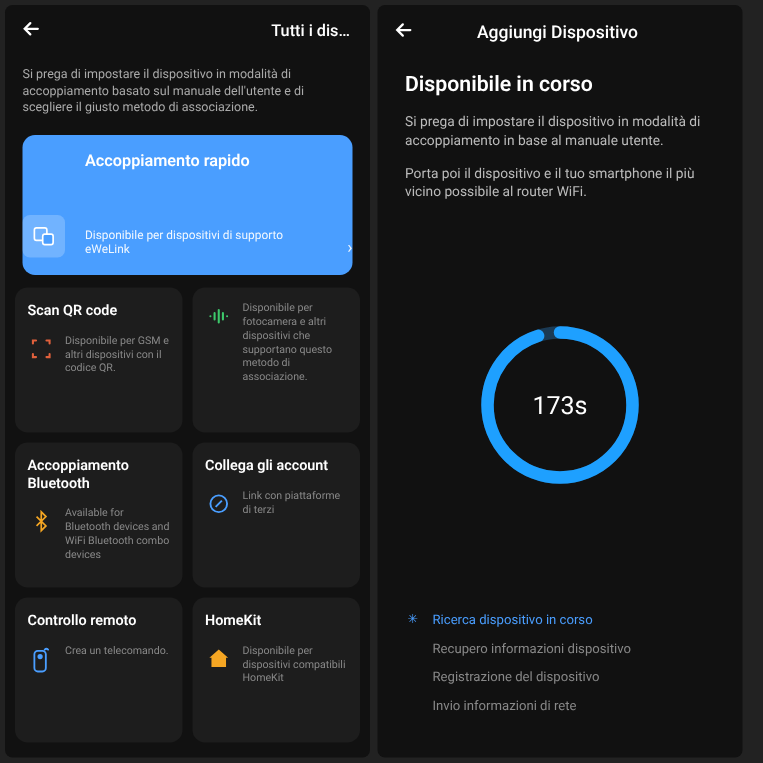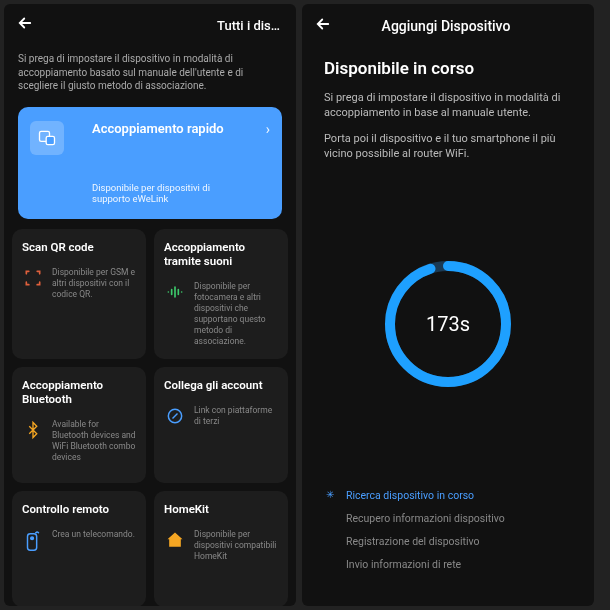--- a/index.html
+++ b/index.html
@@ -54,24 +54,24 @@
   .intro {
     font-size: 10px;
     color: #aaa;
     padding: 6px 14px 10px;
     line-height: 1.35;
   }
   .primary-card {
     margin: 4px 14px 10px;
     background: #4a9eff;
     border-radius: 10px;
-    padding: 14px 12px;
-    display: flex;
-    align-items: flex-start;
-    gap: 28px;
+    padding: 14px 0;
+    display: flex;
+    align-items: flex-end;
+    gap: 16px;
     cursor: pointer;
   }
   .primary-icon {
     width: 34px; height: 34px;
     background: rgba(255,255,255,0.22);
     border-radius: 6px;
     display: flex;
     align-items: center;
     justify-content: center;
     flex-shrink: 0;
@@ -192,21 +192,20 @@
       <div class="opt-body">
         <div class="opt-icon">
           <svg width="20" height="20" viewBox="0 0 24 24" fill="none" stroke="#e0603c" stroke-width="2" stroke-linecap="round">
               <path d="M4 7V4h3M20 7V4h-3M4 17v3h3M20 17v3h-3"></path>
             </svg>
         </div>
         <div class="opt-desc">Disponibile per GSM e altri dispositivi con il codice QR.</div>
       </div>
     </div>
     <div class="option-card">
-      <div class="opt-title">Accoppiamento tramite suoni</div>
       <div class="opt-body">
         <div class="opt-icon">
           <svg width="20" height="20" viewBox="0 0 24 24" fill="none" stroke="#3dc96b" stroke-width="2" stroke-linecap="round">
               <path d="M4 12v0M8 9v6M12 6v12M16 9v6M20 12v0"></path>
             </svg>
         </div>
         <div class="opt-desc">Disponibile per fotocamera e altri dispositivi che supportano questo metodo di associazione.</div>
       </div>
     </div>
     <div class="option-card">

